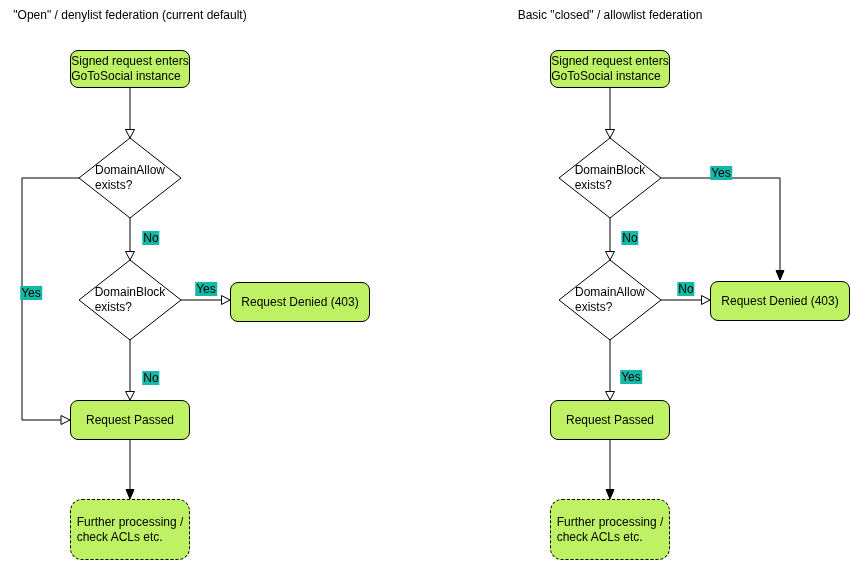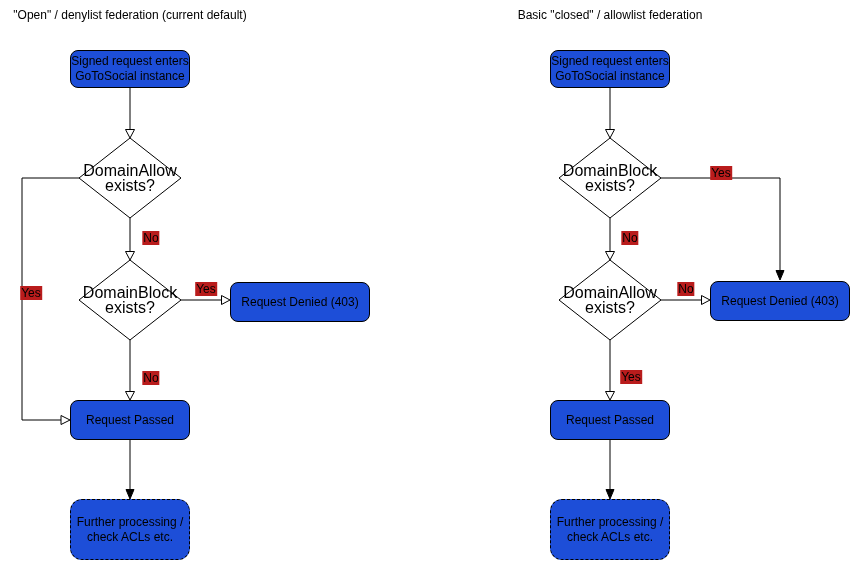--- a/index.html
+++ b/index.html
@@ -16,49 +16,47 @@
   .title {
     position: absolute;
     transform: translateX(-50%);
     font-size: 12px;
     line-height: 14px;
     white-space: nowrap;
   }
   .node {
     position: absolute;
     box-sizing: border-box;
-    background: #1d4ed8;
+    background: #bef264;
     border: 1px solid #000000;
     border-radius: 8px;
     display: flex;
     align-items: center;
     justify-content: center;
-    text-align: center;
     font-size: 12px;
     line-height: 15px;
     white-space: pre-line;
   }
   .node.dashed {
     border: 1px dashed #000000;
     border-radius: 12px;
   }
   .dtext {
     position: absolute;
     transform: translate(-50%,-50%);
-    text-align: center;
-    font-size: 16px;
+    font-size: 12px;
     line-height: 15px;
     white-space: pre-line;
   }
   .elabel {
     position: absolute;
     transform: translate(-50%,-50%);
     font-size: 12px;
     line-height: 14px;
-    background: #b91c1c;
+    background: #14b8a6;
     padding: 0 1px;
     white-space: nowrap;
   }
 </style>
 </head>
 <body>
 
 <div class="canvas">
 
   <svg width="851" height="561" viewBox="0 0 851 561">

